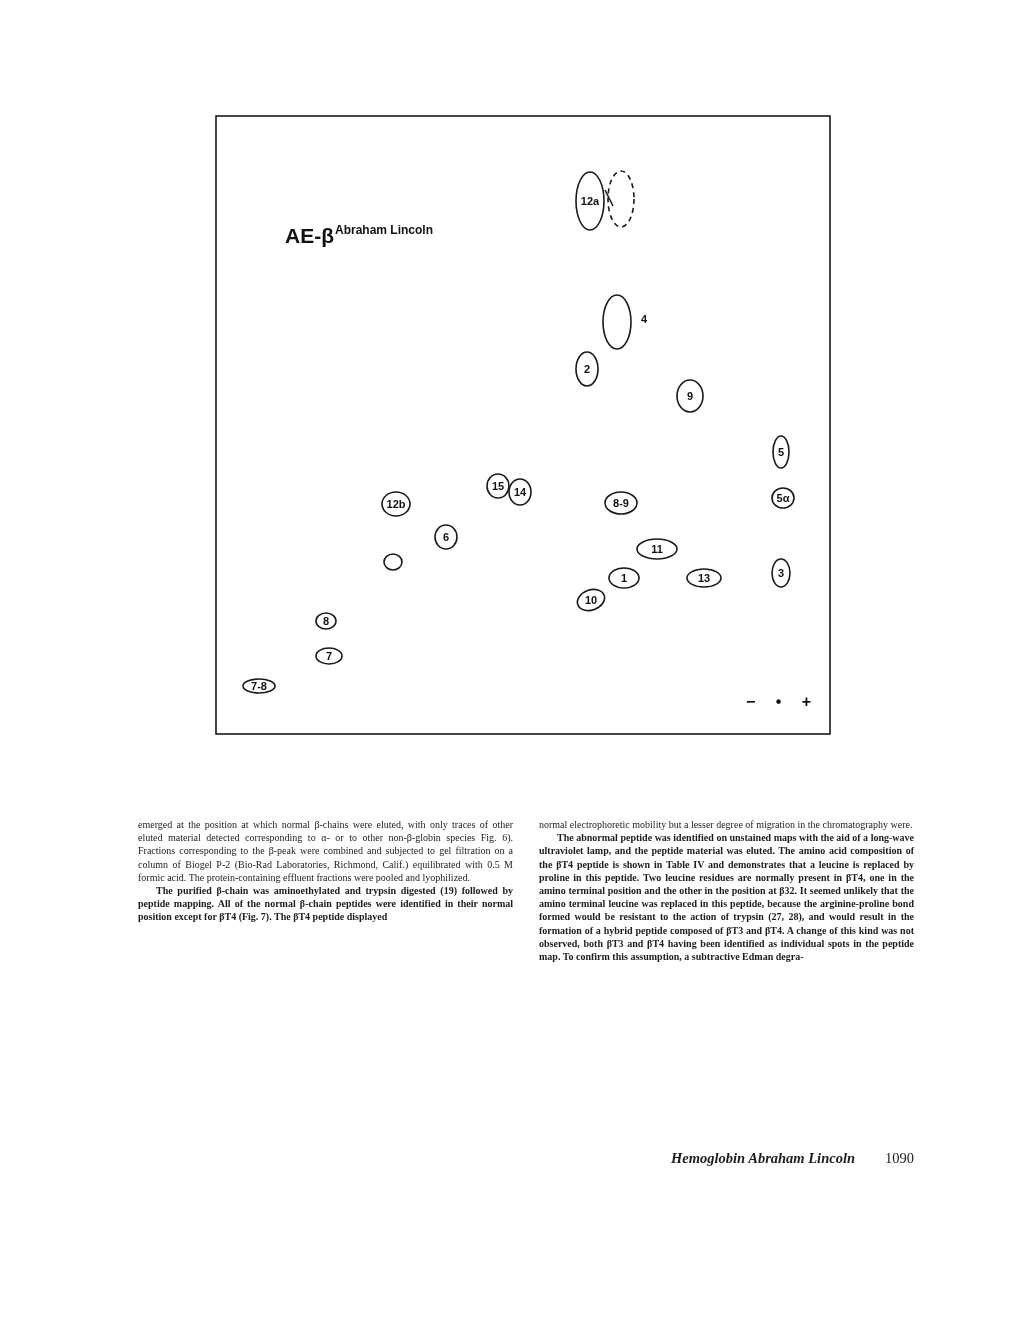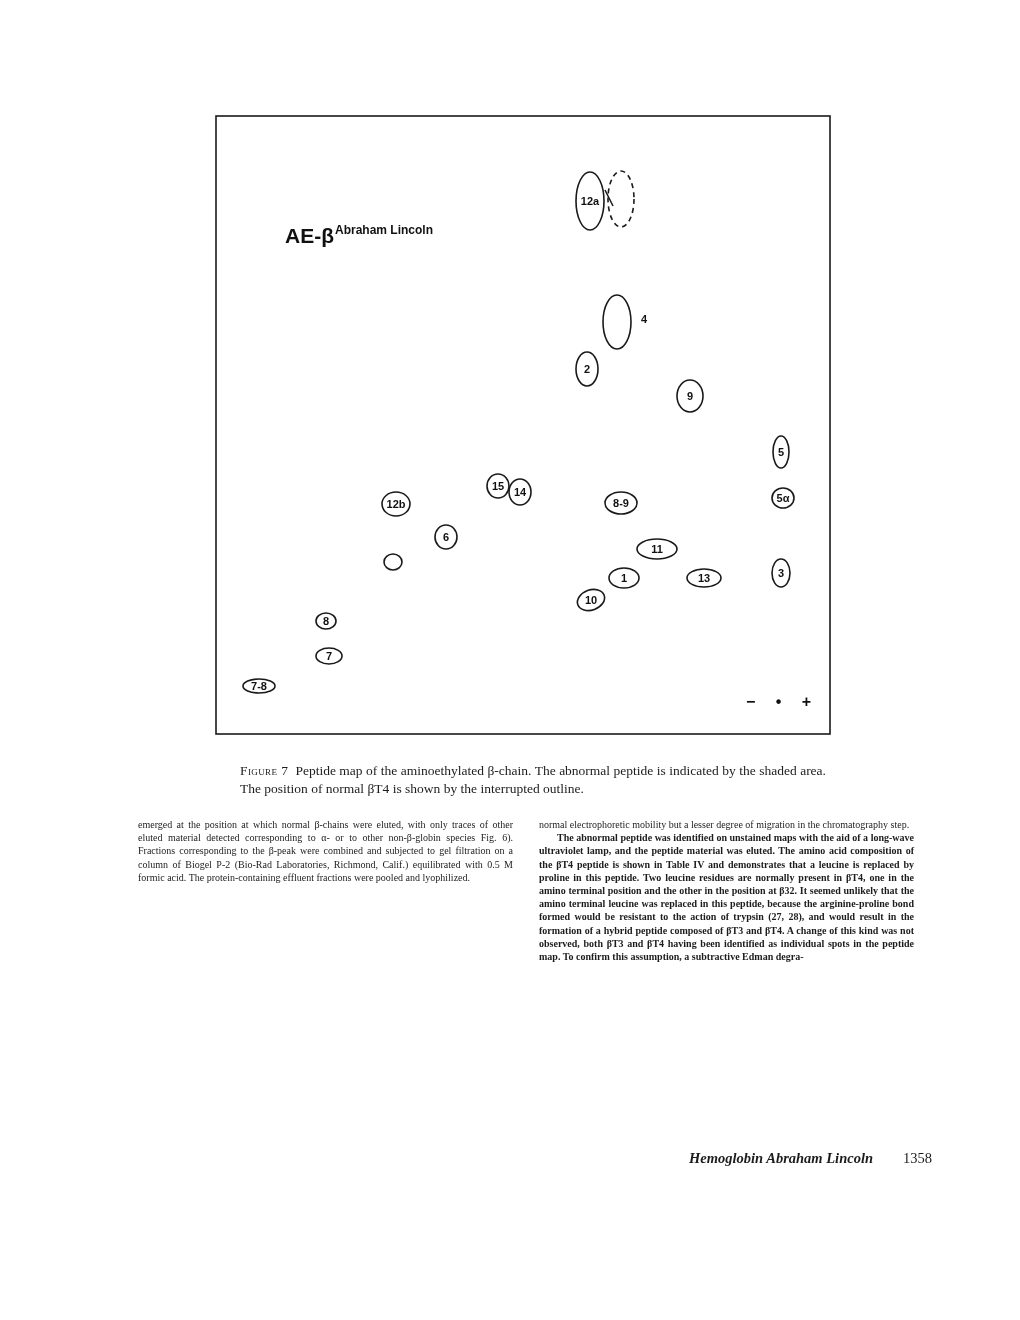--- a/index.html
+++ b/index.html
@@ -18,21 +18,21 @@
   .caption{
     position:absolute;left:240px;top:748px;width:586px;
     font-size:13.5px;line-height:1.4;text-align:justify;
   }
   .cap-label{font-variant:small-caps;letter-spacing:.4px;}
   .columns{position:absolute;left:138px;top:818px;width:776px;display:flex;gap:26px;}
   .col{width:375px;font-size:10px;line-height:1.32;text-align:justify;}
   .para{margin:0;}
   .para.indent{text-indent:18px;font-weight:bold;}
   .footer{
-    position:absolute;left:556px;top:1150px;width:376px;
+    position:absolute;left:538px;top:1150px;width:376px;
     display:flex;justify-content:flex-end;align-items:baseline;gap:30px;
     font-size:14.5px;
     text-align:right;
   }
   .journal{font-style:italic;font-weight:bold;}
   .pagenum{font-style:normal;}
 </style>
 </head>
 <body>
 
@@ -128,30 +128,30 @@
           <ellipse cx="329" cy="656" rx="13" ry="8" class="spot solid"></ellipse>
           <text x="329" y="660" text-anchor="middle" class="spot-label">7</text>
         </g>
         <g>
           <ellipse cx="259" cy="686" rx="16" ry="7" class="spot solid"></ellipse>
           <text x="259" y="690" text-anchor="middle" class="spot-label">7-8</text>
         </g>
       </svg>
   </div>
 
-  <p class="caption"><span class="cap-label">Figure 7</span>&nbsp;&nbsp;<span>Peptide map of the aminoethylated β-chain. The abnormal peptide is indicated by the shaded area. The position of normal βT4 is shown by the interrupted outline.</span></p>
 
   <div class="columns">
     <div class="col">
         <p class="para">emerged at the position at which normal β-chains were eluted, with only traces of other eluted material detected corresponding to α- or to other non-β-globin species Fig. 6). Fractions corresponding to the β-peak were combined and subjected to gel filtration on a column of Biogel P-2 (Bio-Rad Laboratories, Richmond, Calif.) equilibrated with 0.5 M formic acid. The protein-containing effluent fractions were pooled and lyophilized.</p>
+        <p class="para indent">The purified β-chain was aminoethylated and trypsin digested (19) followed by peptide mapping. All of the normal β-chain peptides were identified in their normal position except for βT4 (Fig. 7). The βT4 peptide displayed</p>
       </div>
     <div class="col">
-        <p class="para">normal electrophoretic mobility but a lesser degree of migration in the chromatography step.</p>
+        <p class="para">normal electrophoretic mobility but a lesser degree of migration in the chromatography were.</p>
         <p class="para indent">The abnormal peptide was identified on unstained maps with the aid of a long-wave ultraviolet lamp, and the peptide material was eluted. The amino acid composition of the βT4 peptide is shown in Table IV and demonstrates that a leucine is replaced by proline in this peptide. Two leucine residues are normally present in βT4, one in the amino terminal position and the other in the position at β32. It seemed unlikely that the amino terminal leucine was replaced in this peptide, because the arginine-proline bond formed would be resistant to the action of trypsin (27, 28), and would result in the formation of a hybrid peptide composed of βT3 and βT4. A change of this kind was not observed, both βT3 and βT4 having been identified as individual spots in the peptide map. To confirm this assumption, a subtractive Edman degra-</p>
       </div>
   </div>
 
   <div class="footer">
     <span class="journal">Hemoglobin Abraham Lincoln</span>
-    <span class="pagenum">1358</span>
+    <span class="pagenum">1090</span>
   </div>
 
 </div>
 
 </body></html>

